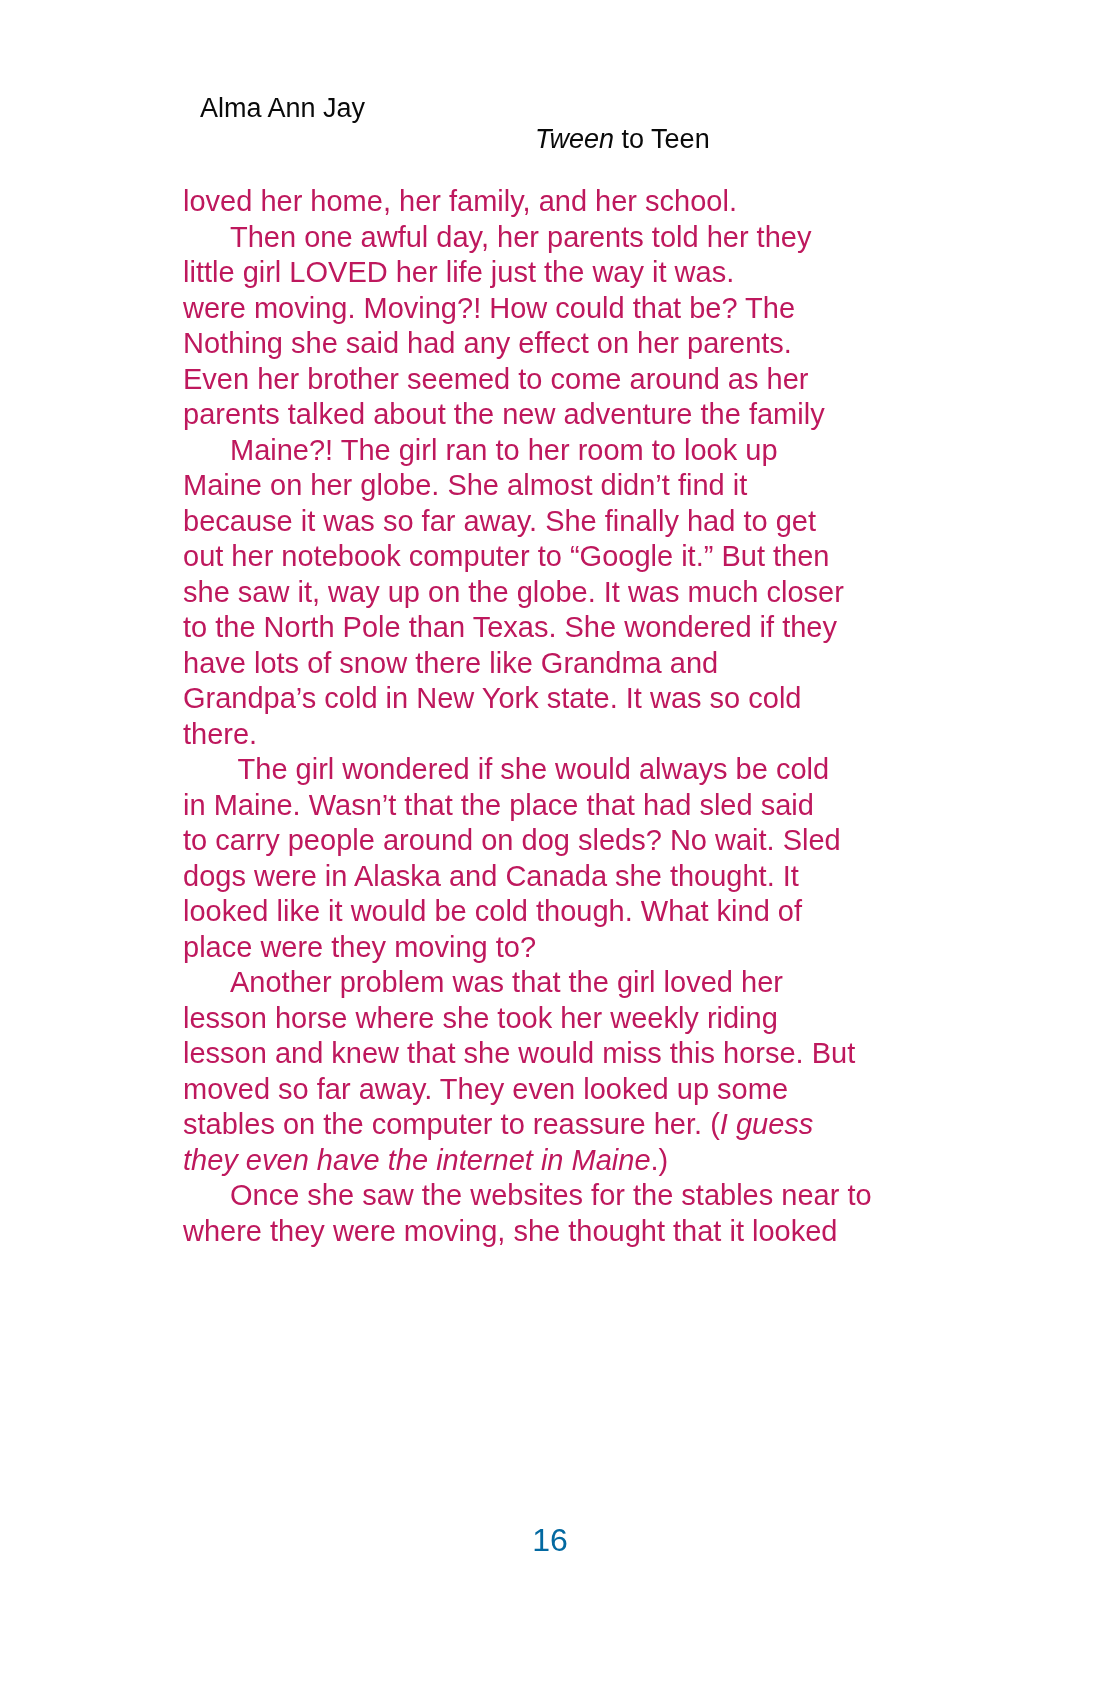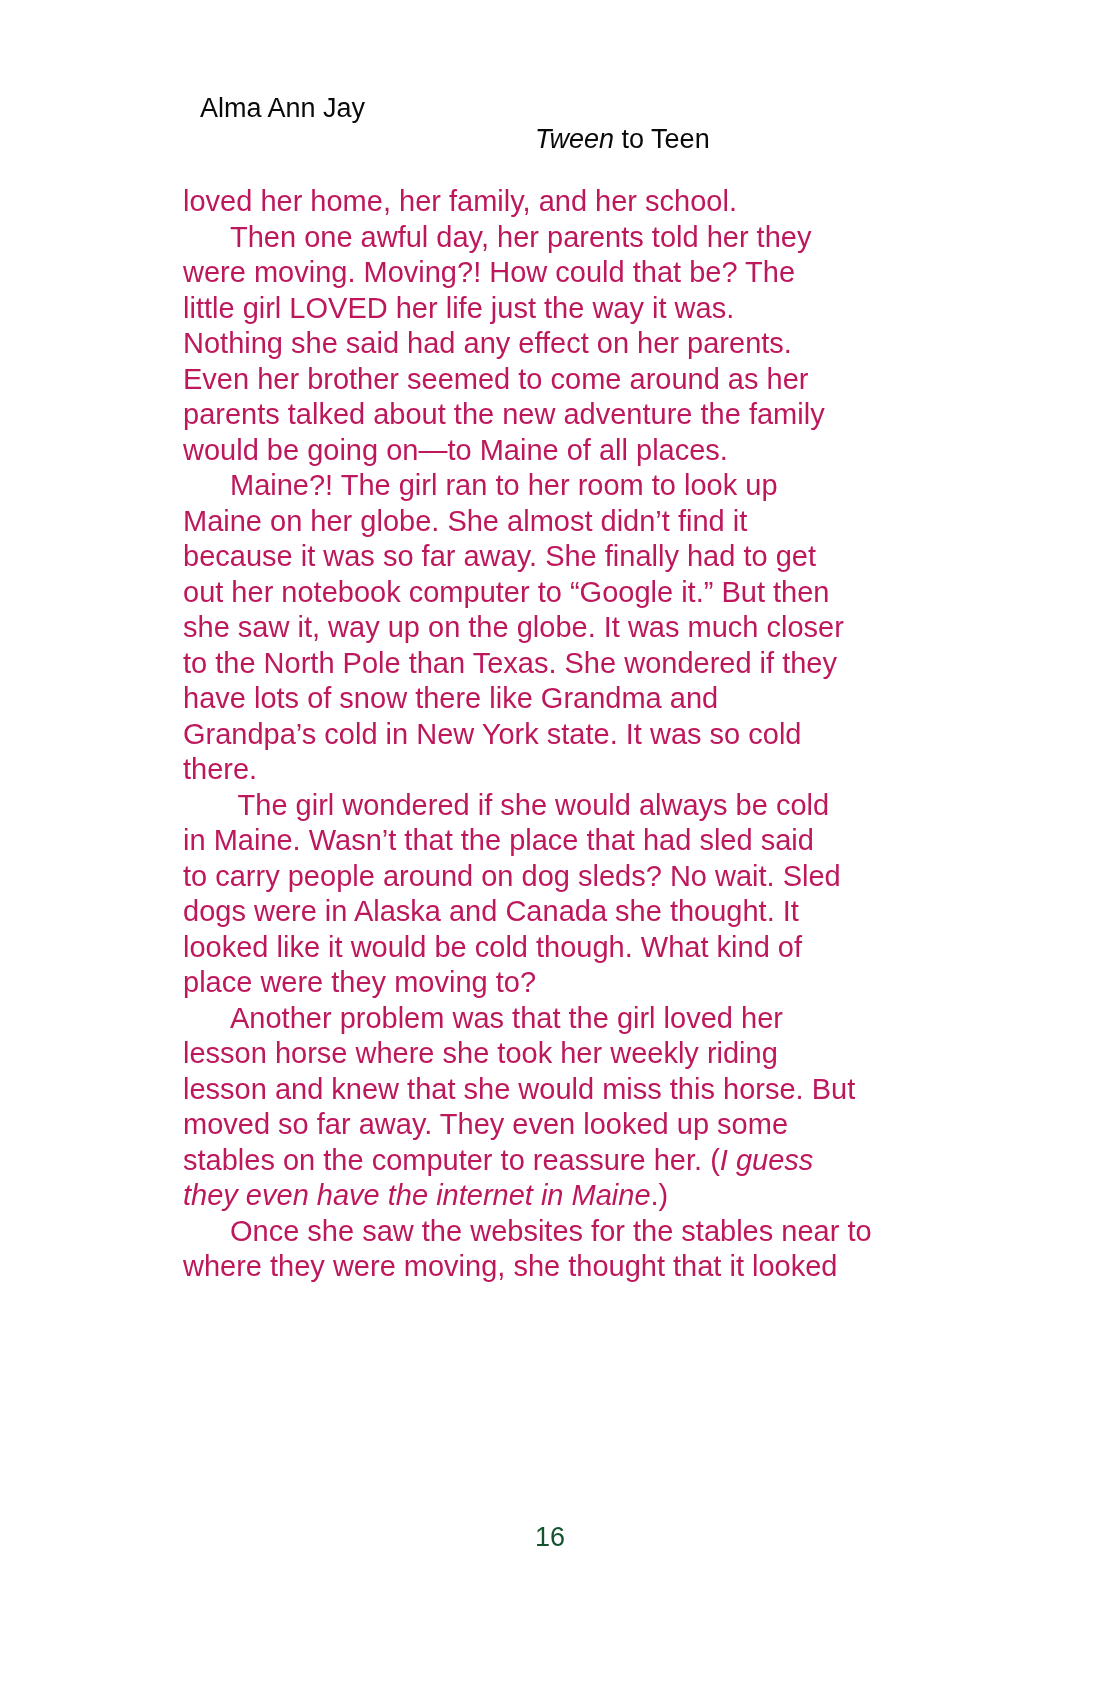--- a/index.html
+++ b/index.html
@@ -51,48 +51,47 @@
   .line { white-space: pre; }
   .para.indent .line:first-child { padding-left: 47px; }
   .it { font-style: italic; margin-top: 11px; }
   .page-number {
     position: absolute;
     top: 1522px;
     left: 0;
     width: 1100px;
     text-align: center;
     font-family: "Liberation Sans", sans-serif;
-    font-size: 27px;
-    color: #14532d;
+    font-size: 32px;
+    color: #0369a1;
   }
 </style>
 </head>
 <body>
 
 <div class="page">
 
   <div class="running-header">
     <span class="author">Alma Ann Jay</span>
     <span class="book-title">
       <span class="it">Tween</span><span> to Teen</span>
     </span>
   </div>
 
   <div class="body-text">
       <div class="para">
         <div class="line">loved her home, her family, and her school.</div>
       </div>
       <div class="para indent">
         <div class="line">Then one awful day, her parents told her they</div>
+        <div class="line">little girl LOVED her life just the way it was.</div>
         <div class="line">were moving. Moving?! How could that be? The</div>
-        <div class="line">little girl LOVED her life just the way it was.</div>
         <div class="line">Nothing she said had any effect on her parents.</div>
         <div class="line">Even her brother seemed to come around as her</div>
         <div class="line">parents talked about the new adventure the family</div>
-        <div class="line">would be going on—to Maine of all places.</div>
       </div>
       <div class="para indent">
         <div class="line">Maine?! The girl ran to her room to look up</div>
         <div class="line">Maine on her globe. She almost didn’t find it</div>
         <div class="line">because it was so far away. She finally had to get</div>
         <div class="line">out her notebook computer to “Google it.” But then</div>
         <div class="line">she saw it, way up on the globe. It was much closer</div>
         <div class="line">to the North Pole than Texas. She wondered if they</div>
         <div class="line">have lots of snow there like Grandma and</div>
         <div class="line">Grandpa’s cold in New York state. It was so cold</div>

